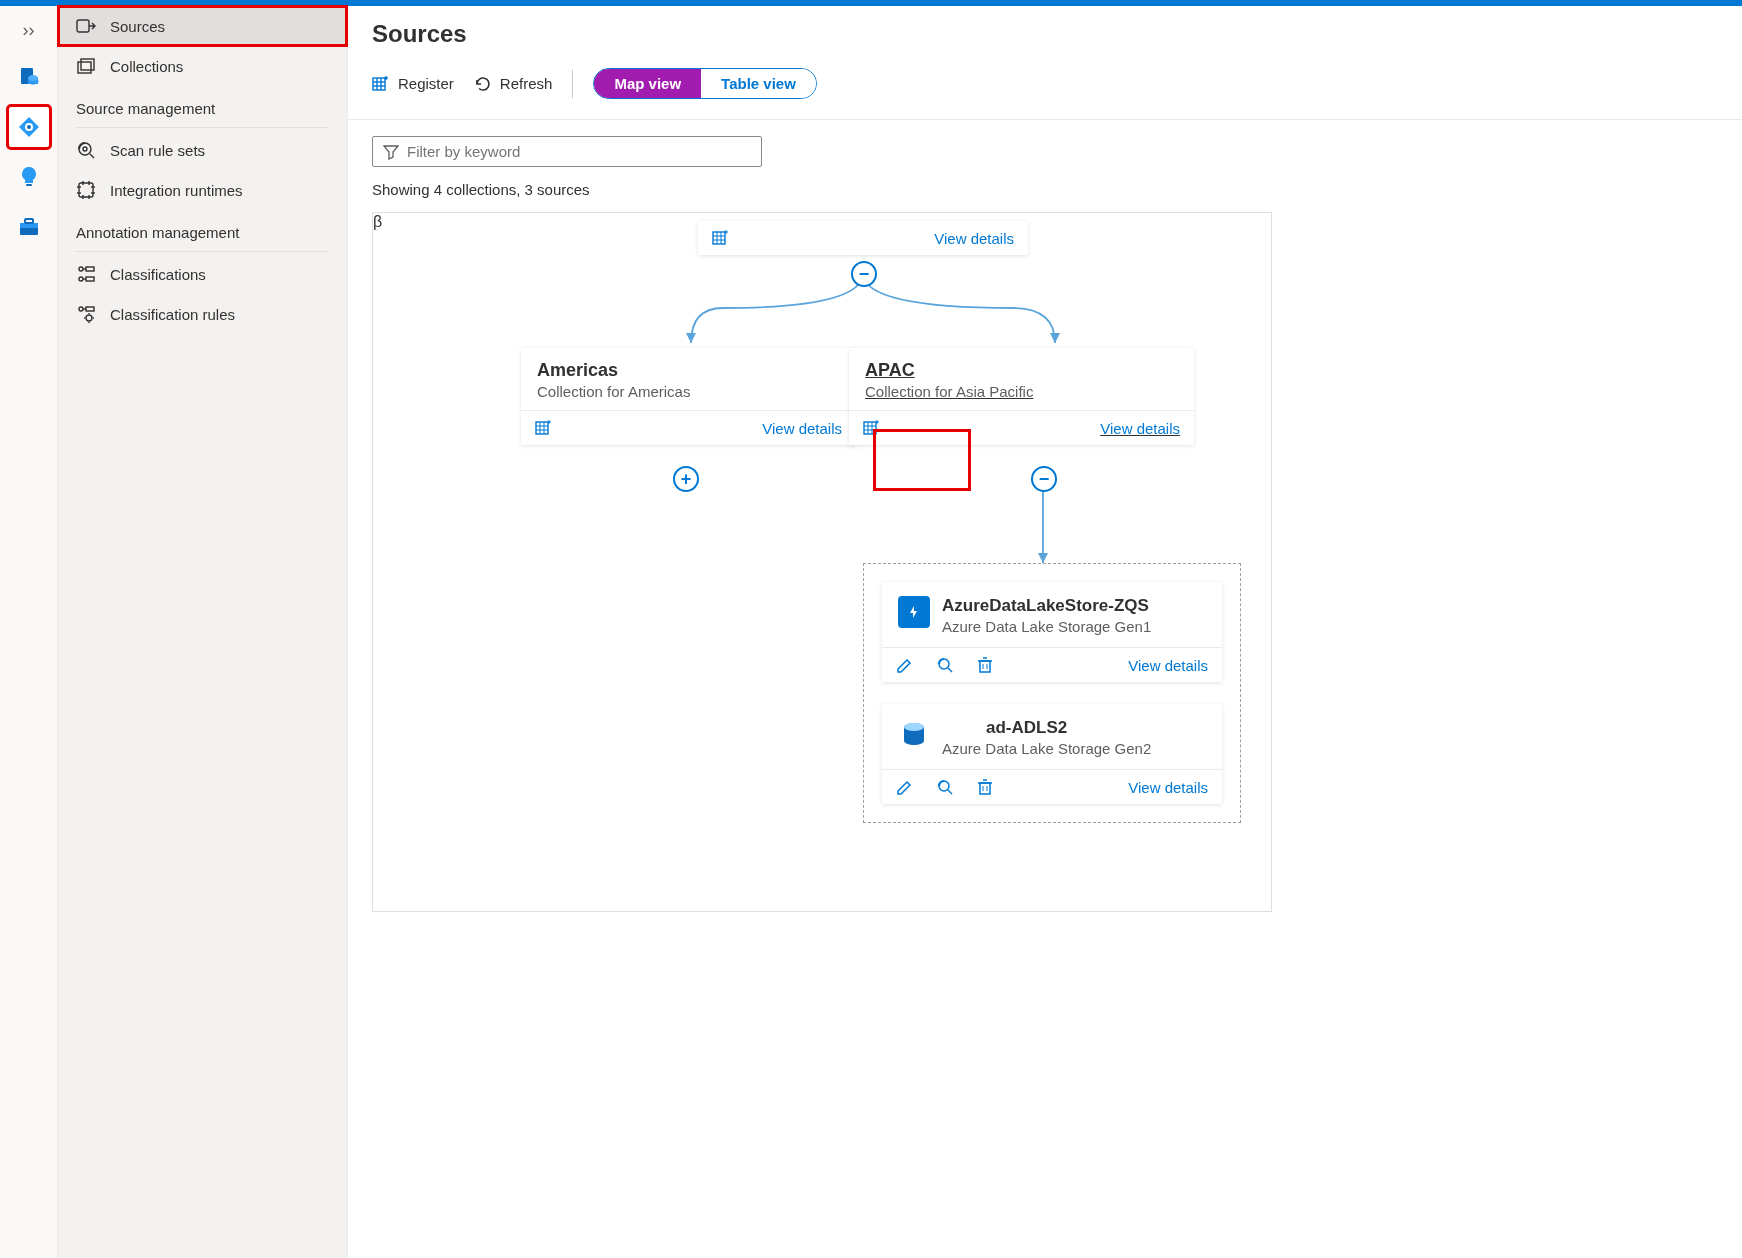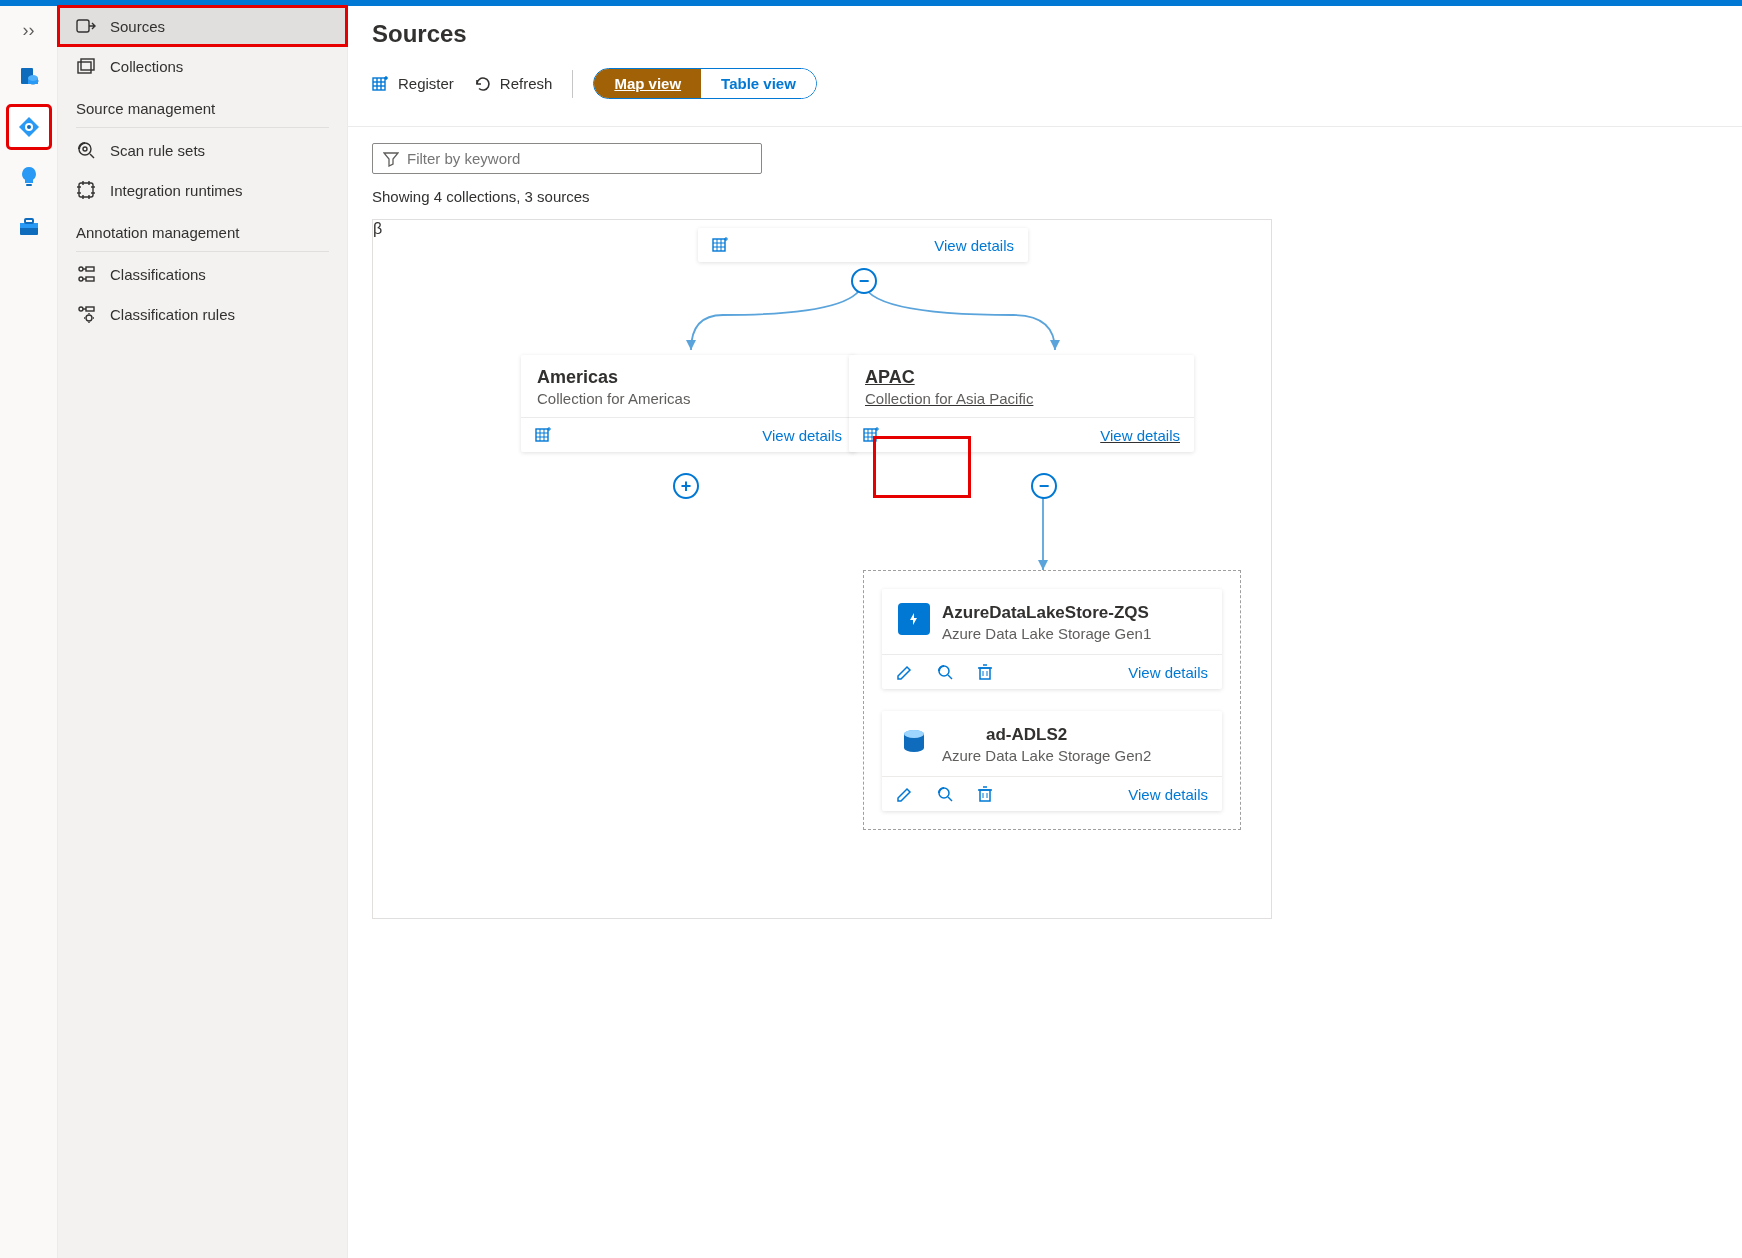--- a/index.html
+++ b/index.html
@@ -22,27 +22,27 @@
   .sidepanel .nav-item.selected { background: #e1dfdd; }
   .sidepanel .nav-item svg { width: 20px; height: 20px; flex-shrink: 0; }
   .sidepanel .section-header { font-weight: 400; font-size: 15px; padding: 14px 18px 8px; color: #323130; }
   .sidepanel .divider { border-top: 1px solid #e1dfdd; margin: 2px 18px; }
   .sidepanel .highlight-red { outline: 3px solid #e60000; outline-offset: -2px; }
 
   
   .main { flex: 1; display: flex; flex-direction: column; min-width: 0; }
   .main-header { padding: 14px 24px 12px; }
   .page-title { font-size: 24px; font-weight: 600; }
-  .toolbar { display: flex; align-items: center; gap: 20px; padding: 8px 24px 27px; border-bottom: 1px solid #edebe9; }
+  .toolbar { display: flex; align-items: center; gap: 20px; padding: 8px 24px 20px; border-bottom: 1px solid #edebe9; }
   .tool-btn { display: flex; align-items: center; gap: 8px; font-size: 15px; color: #323130; cursor: pointer; background: none; border: none; }
   .tool-btn svg { width: 18px; height: 18px; }
   .toolbar .vsep { width: 1px; height: 28px; background: #c8c6c4; }
   .view-toggle { display: flex; border: 1px solid #0078d4; border-radius: 18px; overflow: hidden; }
   .view-toggle button { border: none; background: #fff; color: #0078d4; padding: 6px 20px; font-size: 15px; font-weight: 600; cursor: pointer; }
-  .view-toggle button.active { background: #a16207; color: #fff; text-decoration: underline; }
+  .view-toggle button.active { background: #a21caf; color: #fff; }
 
   .content { padding: 16px 24px; flex: 1; overflow: auto; }
   .filter-input { width: 390px; border: 1px solid #8a8886; border-radius: 2px; padding: 6px 10px; font-size: 15px; display: flex; align-items: center; gap: 8px; color: #605e5c; }
   .filter-input input { border: none; outline: none; flex: 1; font-size: 15px; background: transparent; }
   .showing { margin: 14px 0; font-size: 15px; color: #323130; }
 
   
   .canvas { position: relative; width: 900px; height: 700px; border: 1px solid #e1dfdd; border-top: 1px solid #e1dfdd; border-left: 1px solid #e1dfdd; }
   .node { position: absolute; background: #fff; border-radius: 2px; box-shadow: 0 1px 4px rgba(0,0,0,0.12); }
   .node-head { padding: 12px 16px 10px; }

